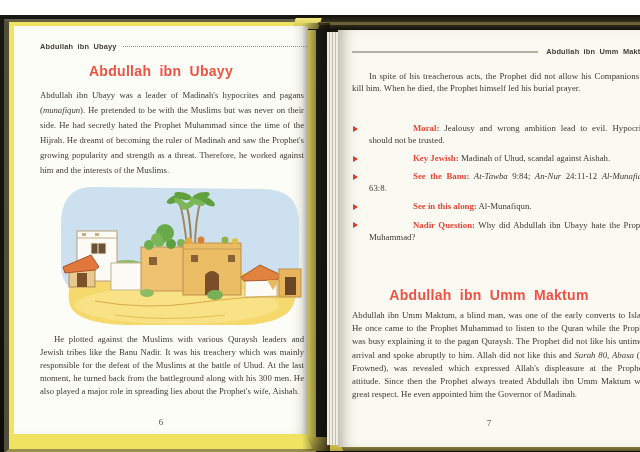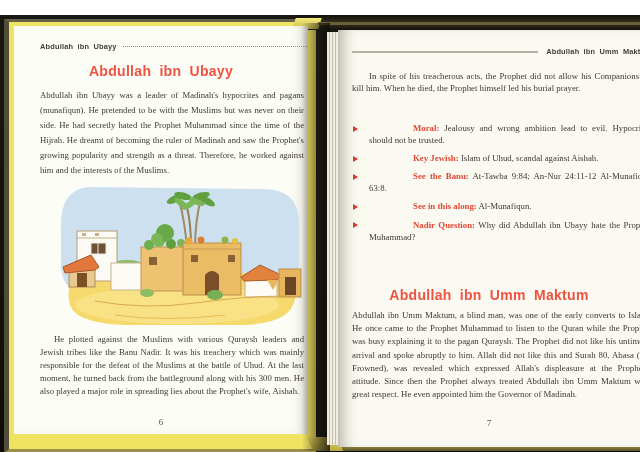--- a/index.html
+++ b/index.html
@@ -33,21 +33,21 @@
   
   .running-head{display:flex;align-items:center;position:absolute;
     font-family:"Liberation Sans",sans-serif;font-weight:bold;font-size:7.4px;
     color:#403e35;letter-spacing:.2px;word-spacing:2px;}
   .running-head .rule{flex:1;height:2px;background:#b3b1a4;}
   .running-head .lbl{white-space:nowrap;}
   .section-title{position:absolute;text-align:center;
     font-family:"Liberation Sans",sans-serif;font-weight:bold;font-size:14px;
     color:#f05242;letter-spacing:.3px;word-spacing:4px;}
   .body-text{position:absolute;text-align:justify;color:#3c3a33;}
-  .it{}
+  .it{font-style:italic;}
   .page-num{position:absolute;text-align:center;font-size:9px;color:#55534a;}
 
   
   .pl-head{left:26px;right:0;top:16px;}
   .pl-head .rule{margin-left:6px;border-bottom:1.5px dotted #8f8d80;background:none;height:0;align-self:center;}
   .pl-title{left:0;width:294px;top:37px;}
   .pl-para1{left:26px;width:264px;top:62px;font-size:8.7px;line-height:15px;}
   .pl-illu{position:absolute;left:41px;top:157px;width:252px;height:148px;}
   .pl-para2{left:26px;width:264px;top:307px;font-size:8.7px;line-height:13px;text-indent:14px;}
   .pl-num{left:0;width:294px;top:391px;}
@@ -171,21 +171,21 @@
 
     <div class="body-text pr-para1"><span>In spite of his treacherous acts, the Prophet did not allow his Companions to kill him. When he died, the Prophet himself led his burial prayer.</span></div>
 
     <ul class="pr-bullets">
       <li>
         <span class="arrow"></span>
         <span class="blabel">Moral:</span><span><span> Jealousy and wrong ambition lead to evil. Hypocrites should not be trusted.</span></span>
       </li>
       <li>
         <span class="arrow"></span>
-        <span class="blabel">Key Jewish:</span><span><span> Islam of Uhud, scandal against Aishah.</span></span>
+        <span class="blabel">Key Jewish:</span><span><span> Madinah of Uhud, scandal against Aishah.</span></span>
       </li>
       <li>
         <span class="arrow"></span>
         <span class="blabel">See the Banu:</span><span><span> </span><span class="it">At-Tawba</span><span> 9:84; </span><span class="it">An-Nur</span><span> 24:11-12 </span><span class="it">Al-Munafiqun</span><span> 63:8.</span></span>
       </li>
       <li>
         <span class="arrow"></span>
         <span class="blabel">See in this along:</span><span><span> Al-Munafiqun.</span></span>
       </li>
       <li>

